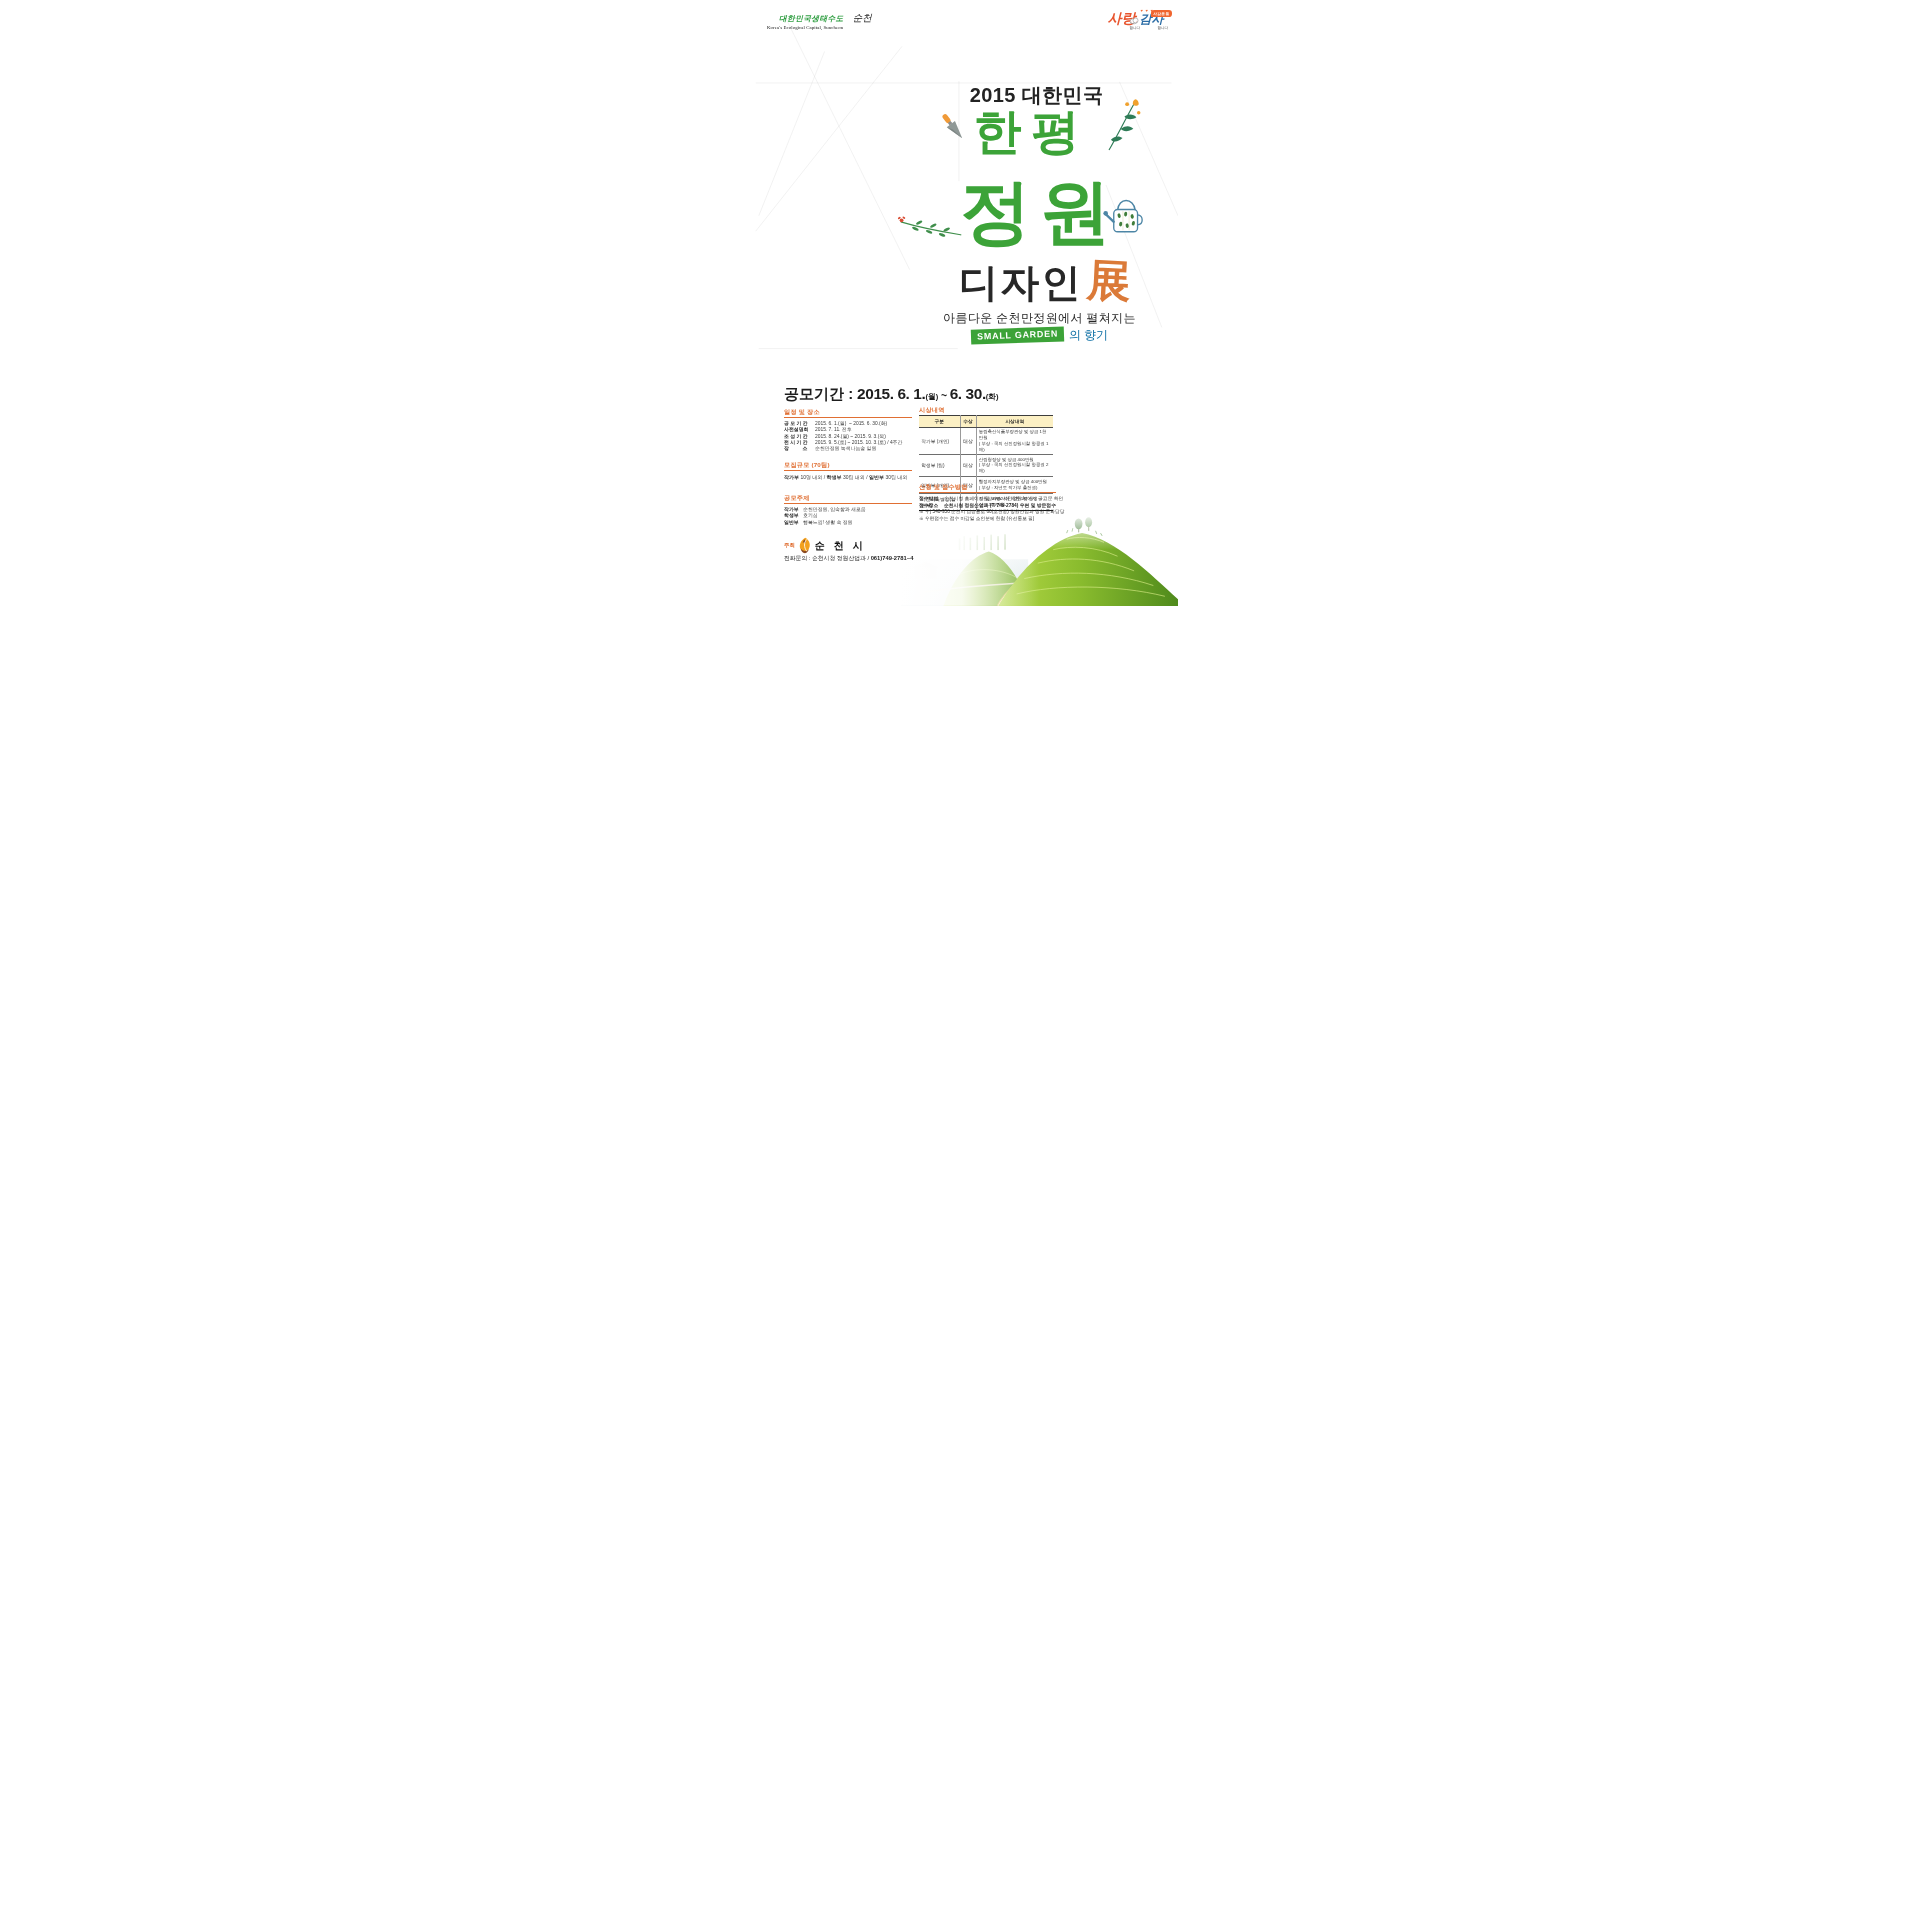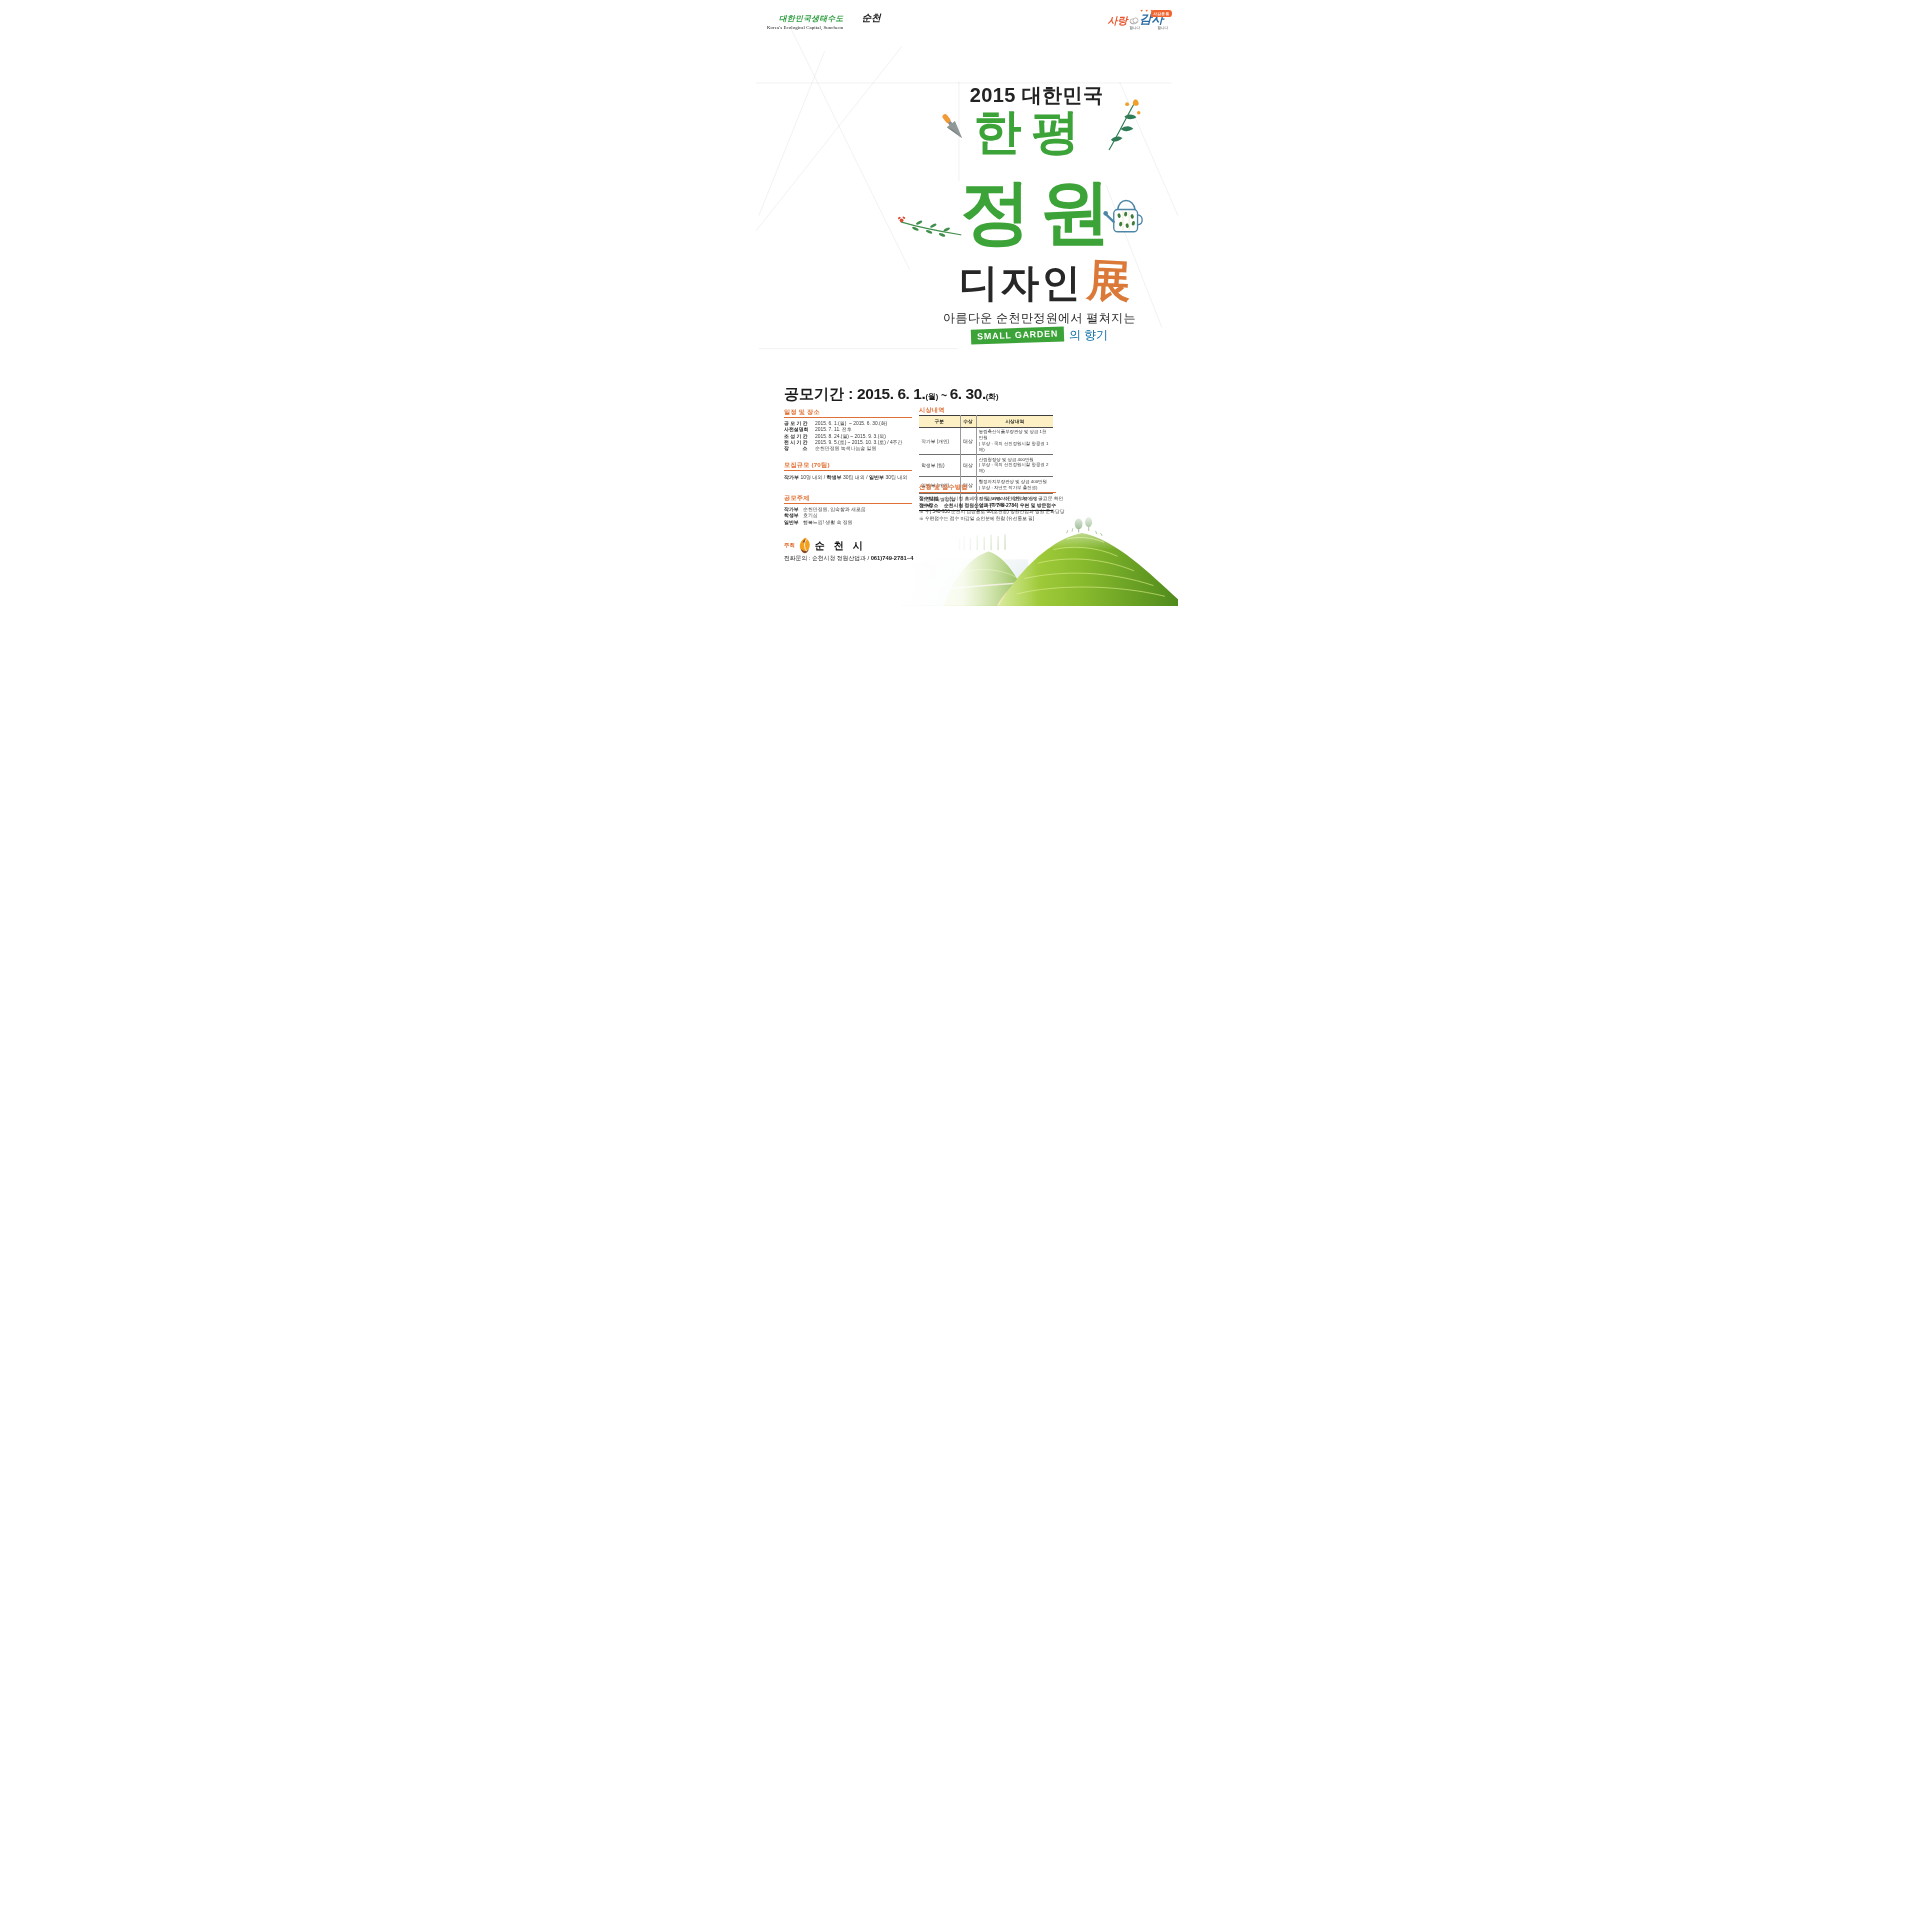--- a/index.html
+++ b/index.html
@@ -11,26 +11,26 @@
   .abs{position:absolute;}
 
   
   svg.guides{position:absolute;left:0;top:0;width:430px;height:606px;z-index:1;}
   svg.guides line{stroke:#bfbfbf;stroke-width:1;opacity:.55;}
 
   
   .city-logo{left:19px;top:11.6px;z-index:2;}
   .city-kr{white-space:nowrap;}
   .city-kr .g{color:#2f9e41;font-weight:900;font-style:italic;font-size:7.7px;letter-spacing:0.4px;margin-left:12px;}
-  .city-kr .b{color:#161616;font-weight:700;font-style:italic;font-size:9.6px;margin-left:18px;}
+  .city-kr .b{color:#161616;font-weight:400;font-style:italic;font-size:9.6px;margin-left:9px;}
   .city-en{font-family:"Liberation Serif",serif;font-size:4.8px;color:#141414;margin-top:0.8px;letter-spacing:0.1px;}
 
   
   .campaign{right:8.5px;top:9.2px;width:62px;height:21.6px;z-index:2;}
-  .campaign .love{position:absolute;left:0;bottom:3.1px;font-size:10px;font-weight:900;font-style:italic;color:#e8542d;}
+  .campaign .love{position:absolute;left:0;bottom:3.1px;font-size:14px;font-weight:900;font-style:italic;color:#e8542d;}
   .campaign .figs{position:absolute;left:21.6px;bottom:5.8px;}
   .campaign .lsml{position:absolute;left:22px;bottom:0.4px;font-size:3.5px;font-weight:700;color:#8a8a8a;}
   .campaign .hearts{position:absolute;left:33px;top:-0.8px;font-size:3.9px;color:#f0652f;letter-spacing:0.8px;}
   .campaign .thanks{position:absolute;left:32px;bottom:3.1px;font-size:12px;font-weight:900;font-style:italic;color:#2c6da6;}
   .campaign .tsml{position:absolute;left:50px;bottom:0.4px;font-size:3.5px;font-weight:700;color:#8a8a8a;}
   .campaign .badge{position:absolute;right:-2.3px;top:0.8px;background:#f0652f;color:#fff;font-size:3.7px;font-weight:800;
     padding:0.8px 2.3px 1.2px;border-radius:3.1px 3.1px 3.1px 0.4px;letter-spacing:0.4px;}
 
   
   .title-year{left:213px;top:82px;width:151px;text-align:center;font-size:20px;font-weight:900;

